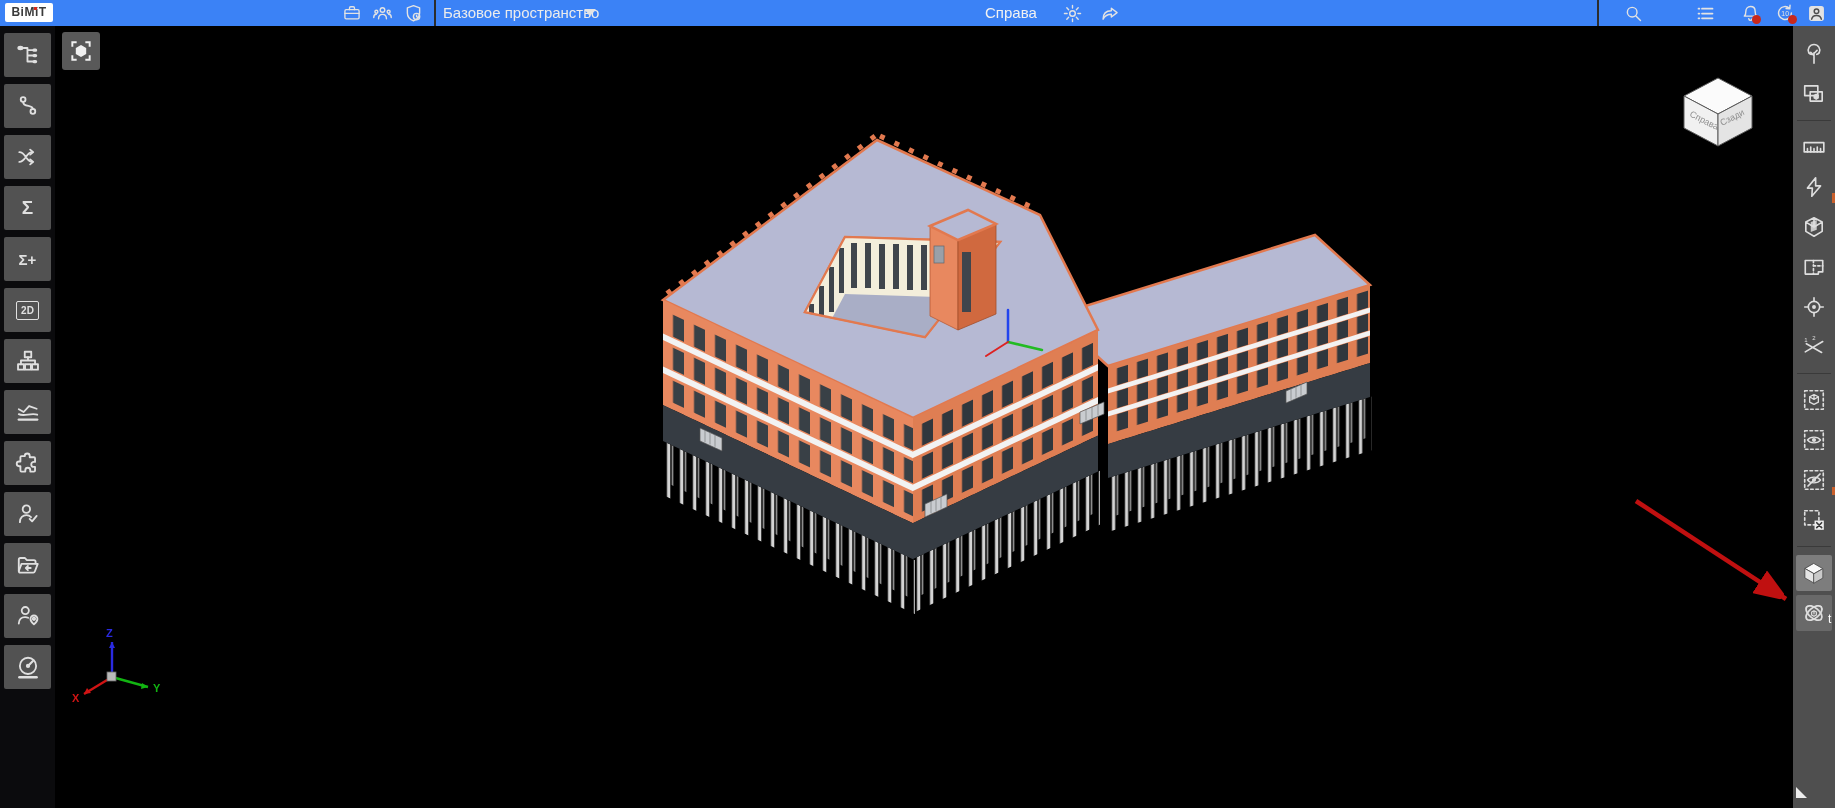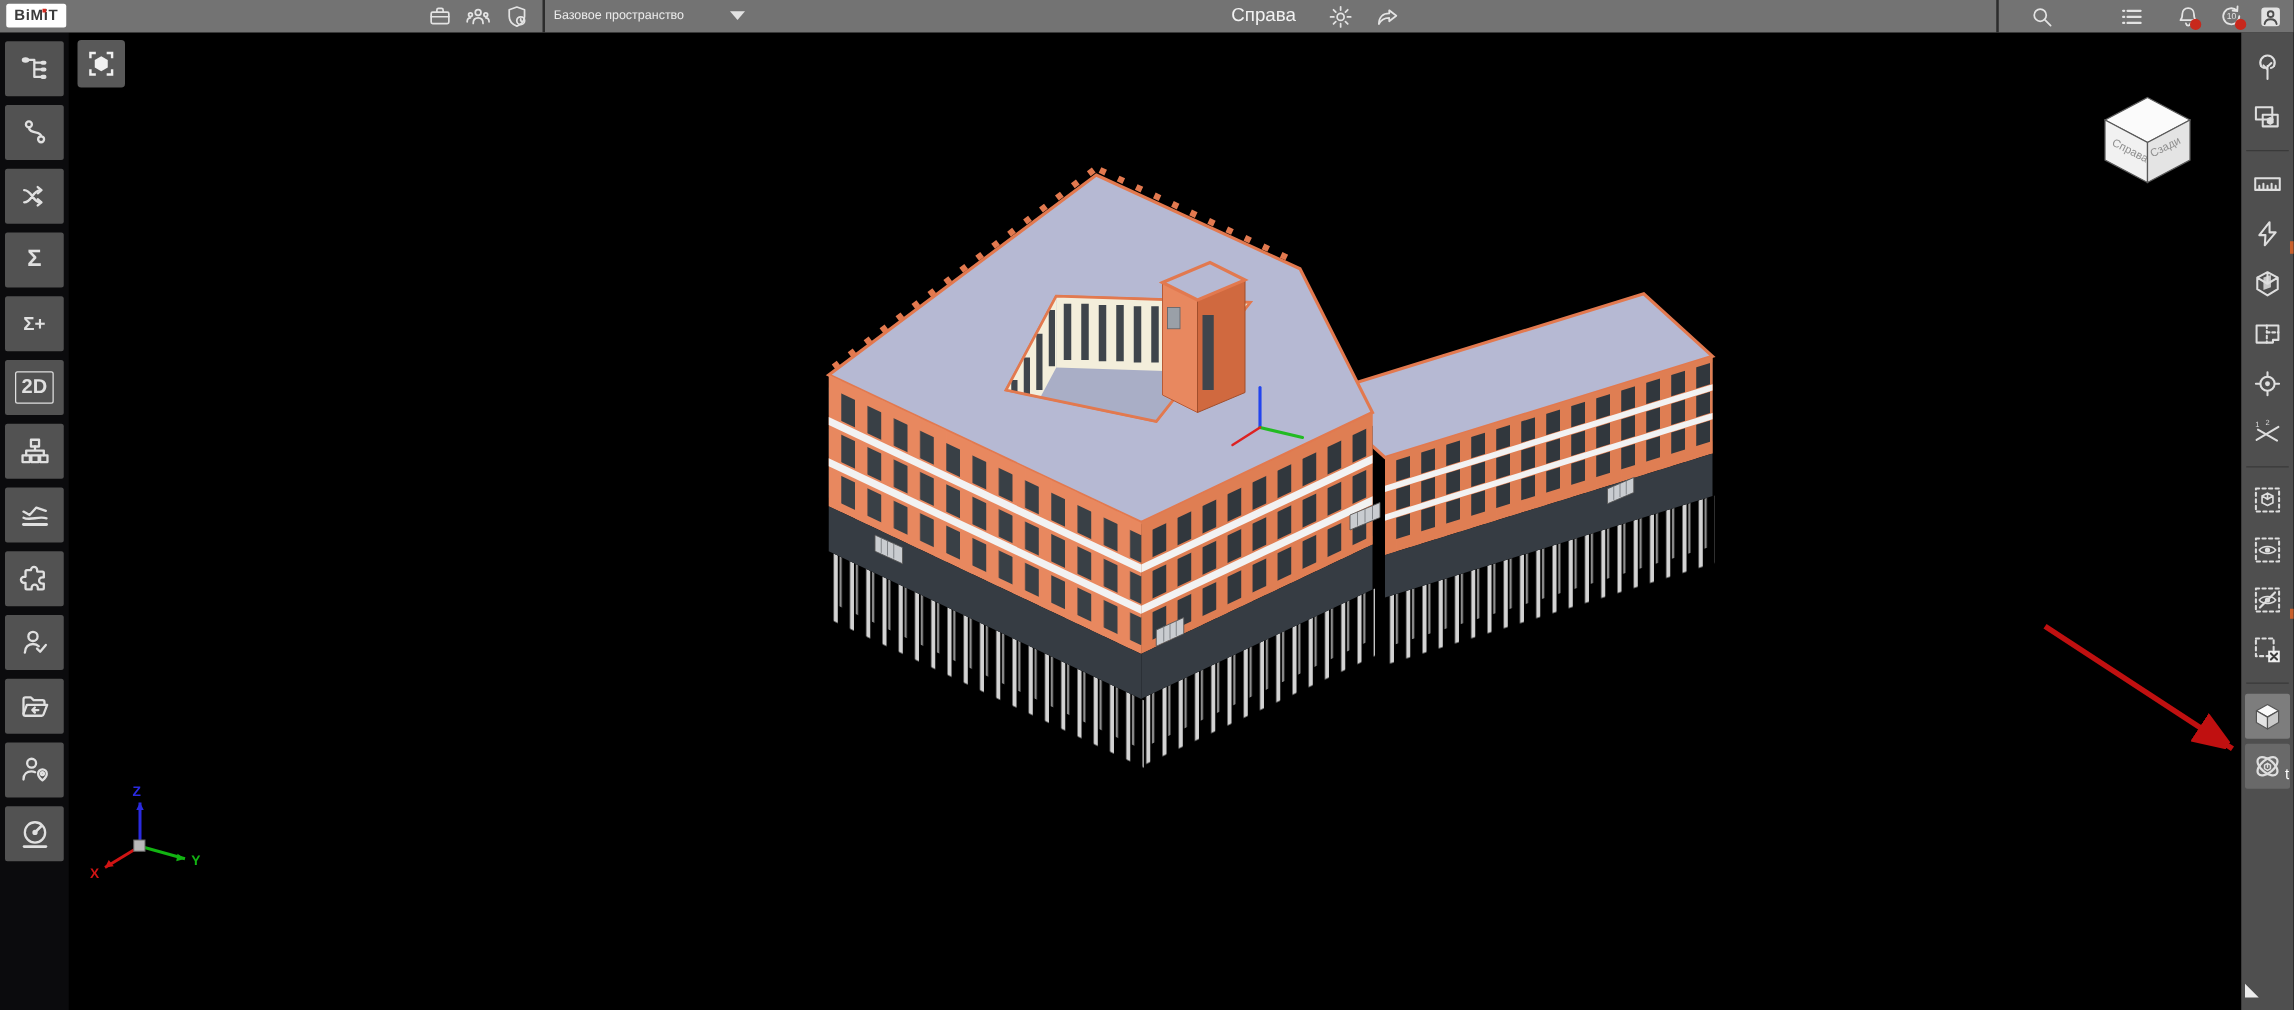--- a/index.html
+++ b/index.html
@@ -1,39 +1,39 @@
 <!DOCTYPE html>
 <html><head>
 <meta charset="utf-8">
 <style>
   html,body{margin:0;padding:0;background:#000;}
   body{width:1835px;height:808px;position:relative;overflow:hidden;
        font-family:"Liberation Sans",sans-serif;-webkit-font-smoothing:antialiased;}
   
-  .topbar{position:absolute;left:0;top:0;width:1835px;height:26px;background:#737373;z-index:30;}
+  .topbar{position:absolute;left:0;top:0;width:1835px;height:26px;background:#3b82f6;z-index:30;}
   .logo{position:absolute;left:5px;top:3px;width:48px;height:19px;background:#fff;border-radius:2px;
         color:#3b3b3b;font-weight:bold;font-size:12px;line-height:19px;text-align:center;letter-spacing:.5px;}
   .logo .reddot{position:absolute;left:29px;top:4px;width:3px;height:3px;background:#d3281e;}
   .tbicon{position:absolute;top:1px;width:24px;height:24px;display:flex;align-items:center;justify-content:center;cursor:pointer;}
   .tbicon svg{stroke:#e3e3e3;fill:none;stroke-width:1.6;stroke-linecap:round;stroke-linejoin:round;}
   .tbsep{position:absolute;top:0;width:2px;height:26px;background:#2c2c2c;}
-  .wslabel{position:absolute;left:443px;top:0;height:26px;line-height:26px;font-size:10px;color:#ececec;}
+  .wslabel{position:absolute;left:443px;top:0;height:26px;line-height:26px;font-size:15px;color:#ececec;}
   .caret{position:absolute;left:584px;top:9px;width:0;height:0;border-left:6px solid transparent;
          border-right:6px solid transparent;border-top:7px solid #e3e3e3;}
   .title{position:absolute;left:985px;top:0;height:26px;line-height:26px;font-size:15px;color:#f2f2f2;}
   .badge{position:absolute;width:9px;height:9px;border-radius:50%;background:#c8281c;top:14px;}
   
   .ltool{position:absolute;left:0;top:26px;width:55px;height:782px;background:#0b0b0d;z-index:20;
          display:flex;flex-direction:column;align-items:center;padding-top:7px;box-sizing:border-box;gap:7px;}
   .lbtn{width:47px;height:44px;background:#525252;border-radius:2px;flex:none;display:flex;
         align-items:center;justify-content:center;cursor:pointer;}
   .lbtn svg{stroke:#e0e0e0;fill:none;stroke-width:1.7;stroke-linecap:round;stroke-linejoin:round;}
   .glyph{color:#e0e0e0;font-size:19px;font-weight:bold;}
   .glyph.small{font-size:15px;}
-  .glyph.boxed{font-size:16px;font-weight:bold;border:1.6px solid #e0e0e0;border-radius:2px;padding:3px 4px;}
+  .glyph.boxed{font-size:10px;font-weight:bold;border:1.6px solid #e0e0e0;border-radius:2px;padding:3px 4px;}
   
   .rtool{position:absolute;left:1793px;top:26px;width:42px;height:782px;background:#4f4f4f;z-index:20;
          display:flex;flex-direction:column;align-items:center;padding-top:8px;box-sizing:border-box;}
   .rbtn{width:36px;height:36px;margin:2px 0;border-radius:2px;display:flex;align-items:center;justify-content:center;cursor:pointer;flex:none;}
   .rbtn svg{stroke:#dedede;fill:none;stroke-width:1.5;stroke-linecap:round;stroke-linejoin:round;}
   .rbtn.active{background:#7d7d7d;}
   .rbtn.semi{background:#696969;}
   .rsep{width:34px;height:1px;background:#3a3a3a;margin:6px 0;flex:none;}
   .tick{position:absolute;left:39px;width:3px;background:#c9602c;}
   .resize{position:absolute;left:3px;bottom:10px;width:0;height:0;

